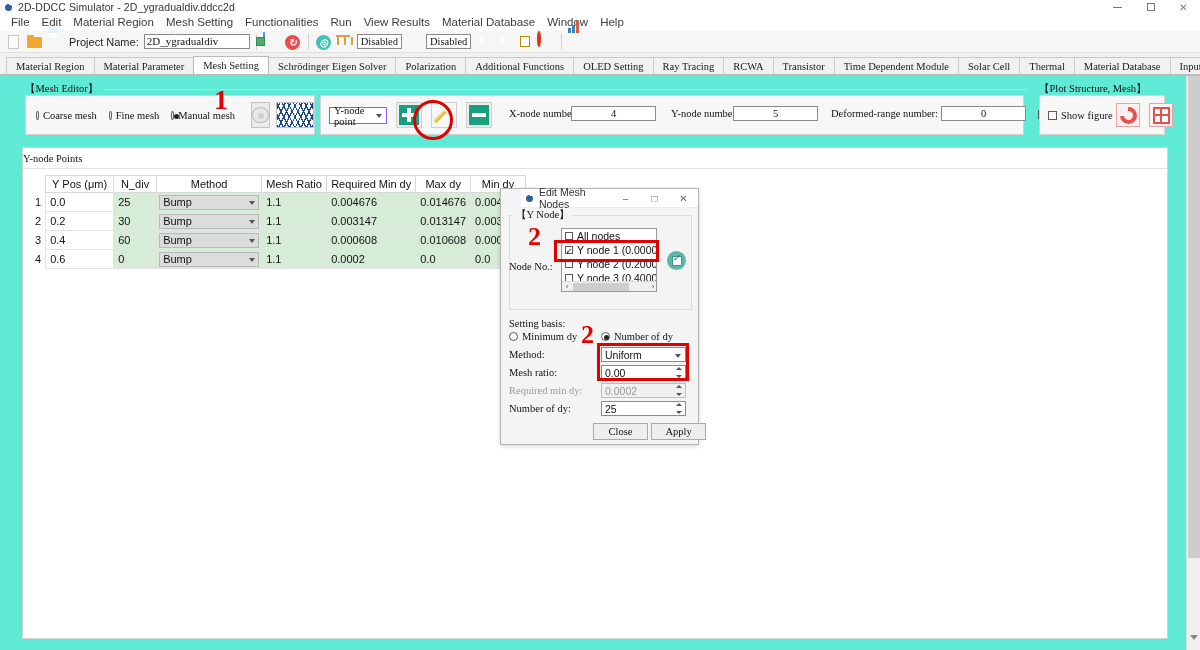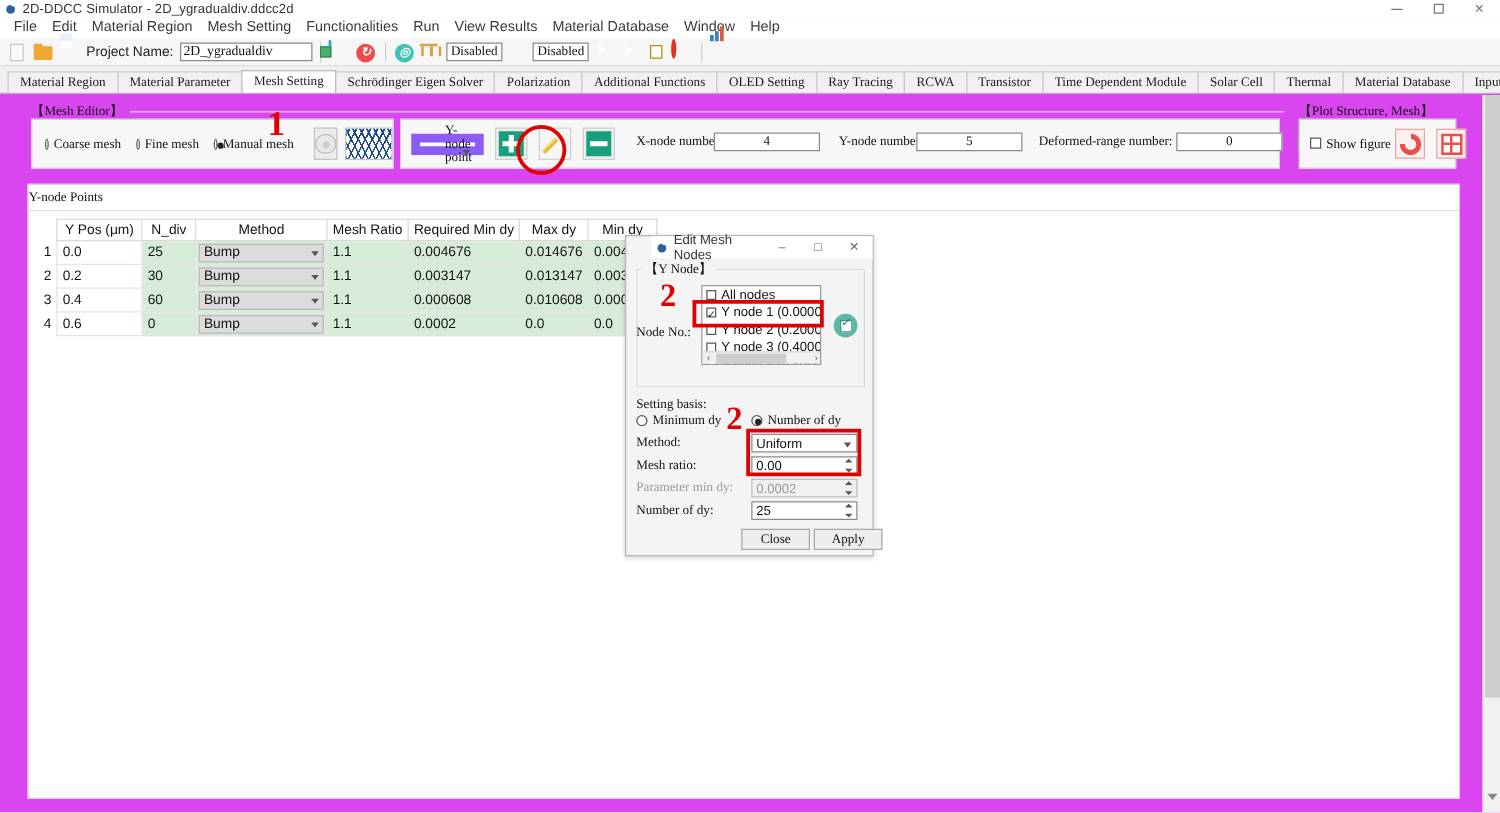--- a/index.html
+++ b/index.html
@@ -179,21 +179,21 @@
     font-size: 10.5px; color: #1a1a1a;
     padding: 0 9px; height: 17px; line-height: 17px;
     border: 1px solid #c9c9c9; border-bottom: none;
     background: #f1f1f1; margin-right: -1px; white-space: nowrap;
   }
   .tab.active { background: #ffffff; border-color: #b9b9b9; position: relative; z-index: 2; height: 18px; }
 
   
   .content {
     position: absolute; left: 0; top: 75px; width: 1200px; height: 575px;
-    background: #d946ef;
+    background: #5eead4;
     border-top: none;
   }
 
   .mesh-editor-outer {
     position: absolute; left: 22px; top: 7px; width: 1005px; height: 57px;
   }
   .me-label {
     position: absolute; left: 3px; top: 0px;
     font-family: "Liberation Serif", serif; font-size: 10.5px; color: #111;
   }
@@ -232,23 +232,23 @@
   }
   .ico-grid-mesh {
     width: 36px; height: 24px;
     background:
       repeating-linear-gradient(63deg, #1b4a8a 0 1.2px, transparent 1.2px 5px),
       repeating-linear-gradient(-63deg, #1b4a8a 0 1.2px, transparent 1.2px 5px),
       #ffffff;
   }
 
   .combo {
-    border: 7px solid #8b5cf6; background: #ffffff; height: 17px;
+    border: 1px solid #8b5cf6; background: #ffffff; height: 17px;
     font-family: "Liberation Serif", serif; font-size: 10.5px;
-    display: flex; align-items: center; padding: 0 20px; position: relative;
+    display: flex; align-items: center; padding: 0 4px; position: relative;
   }
   .combo .chev {
     position: absolute; right: 4px; top: 6px;
     width: 0; height: 0; border-left: 3px solid transparent; border-right: 3px solid transparent;
     border-top: 4px solid #555;
   }
   .sqbtn {
     width: 26px; height: 26px; border: 1px solid #d0d0d0; background: #ededed;
     display: flex; align-items: center; justify-content: center;
   }
@@ -791,21 +791,21 @@
     </div>
     <div class="dlg-input" style="position:absolute; left:100px; top:176px; width:85px;">
       <span>0.00</span>
       <span class="spin">
           <i></i>
           <i></i>
         </span>
     </div>
 
     <div class="form-row" style="left:8px; top:196px;">
-      <span class="flabel dim">Parameter min dy:</span>
+      <span class="flabel dim">Required min dy:</span>
     </div>
     <div class="dlg-input dim" style="position:absolute; left:100px; top:194px; width:85px;">
       <span>0.0002</span>
       <span class="spin">
           <i></i>
           <i></i>
         </span>
     </div>
 
     <div class="form-row" style="left:8px; top:214px;">

